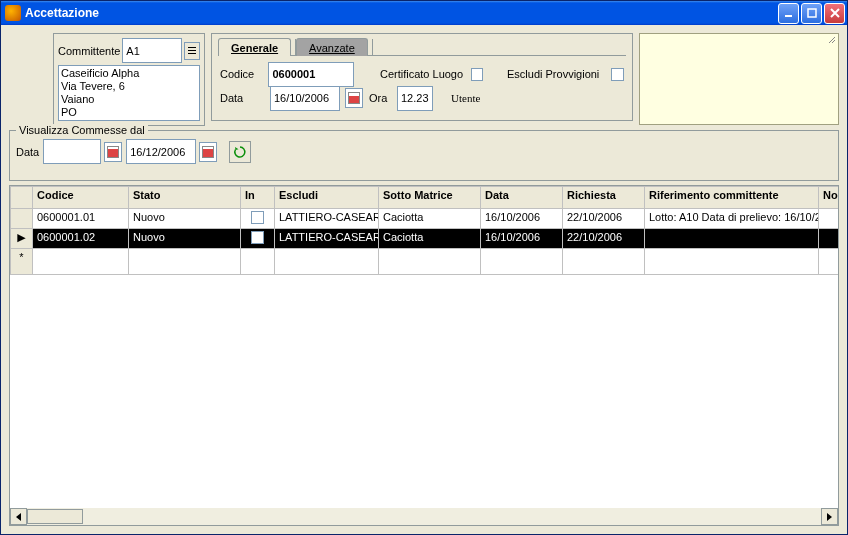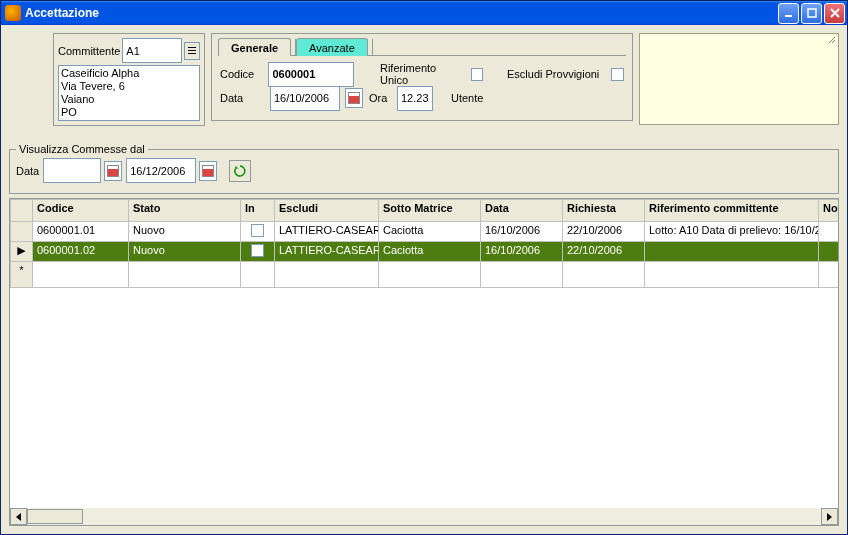--- a/index.html
+++ b/index.html
@@ -115,26 +115,27 @@
   border: 1px solid #919B9C;
   background: #ECE9D8;
   padding: 0 6px 6px 6px;
   min-width: 0;
 }
 .tab-strip {
   display: flex;
   height: 22px;
   align-items: flex-end;
   margin-top: -1px;
+  text-decoration: underline;
 }
 .tab {
   padding: 3px 12px 2px;
   border: 1px solid #919B9C;
   border-bottom: none;
-  background: #5eead4;
+  background: #a3a3a3;
   margin-right: 2px;
   border-radius: 3px 3px 0 0;
   cursor: pointer;
   position: relative;
   top: 1px;
 }
 .tab.active {
   font-weight: bold;
   background: #ECE9D8;
   z-index: 2;
@@ -151,21 +152,21 @@
 .frow {
   display: flex;
   align-items: center;
   gap: 6px;
   margin-bottom: 4px;
   height: 20px;
 }
 .flabel { width: 44px; }
 .flabel2 { width: 22px; }
 .flabel3 { width: 88px; }
-.flabel4 { width: 36px; }
+.flabel4 { width: 36px; font-family: Liberation Serif, serif; }
 input.txt {
   height: 25px;
   border: 1px solid #7F9DB9;
   background: #fff;
   font-family: inherit;
   font-size: 11px;
   padding: 0 3px;
 }
 .cal-btn {
   width: 18px;
@@ -211,22 +212,21 @@
   flex-shrink: 0;
 }
 .noteblock .grip {
   position: absolute;
   right: 1px;
   top: 1px;
 }
 
 .filter-box {
   border: 1px solid #919B9C;
-  padding: 2px 6px 10px;
-  margin-top: 19px;
+  padding: 2px 6px 16px;
 }
 .filter-box .legend {
   position: relative;
   top: -9px;
   background: #ECE9D8;
   padding: 0 3px;
 }
 .filter-row {
   display: flex;
   align-items: center;
@@ -275,21 +275,21 @@
   background: #ECE9D8;
   font-weight: bold;
   height: 22px;
 }
 table.grid td.rowhdr {
   background: #ECE9D8;
   width: 22px;
   text-align: center;
 }
 tr.sel td {
-  background: #4d7c0f;
+  background: #000000;
   color: #fff;
 }
 tr.sel td.rowhdr {
   background: #ECE9D8;
   color: #000;
 }
 .rif-cell { line-height: 13px; white-space: pre-wrap; }
 tr.empty td { height: 26px; }
 
 .hscroll {
@@ -379,21 +379,21 @@
           <div class="tab active">Generale</div>
           <div class="tab-sep"></div>
           <div class="tab">Avanzate</div>
           <div class="tab-sep"></div>
         </div>
         <div class="tab-panel">
           <div class="frow">
             <span class="flabel">Codice</span>
             <input class="txt" style="width: 86px; font-weight: bold;" value="0600001">
             <span style="width:14px"></span>
-            <span class="flabel3">Riferimento Unico</span>
+            <span class="flabel3">Certificato Luogo</span>
             <span class="chk"></span>
             <span style="width:12px"></span>
             <span style="width:102px">Escludi Provvigioni</span>
             <span class="chk"></span>
           </div>
           <div class="frow">
             <span class="flabel">Data</span>
             <input class="txt" style="width: 70px;" value="16/10/2006">
             <span class="cal-btn">
                 <span class="cal-icon"></span>

